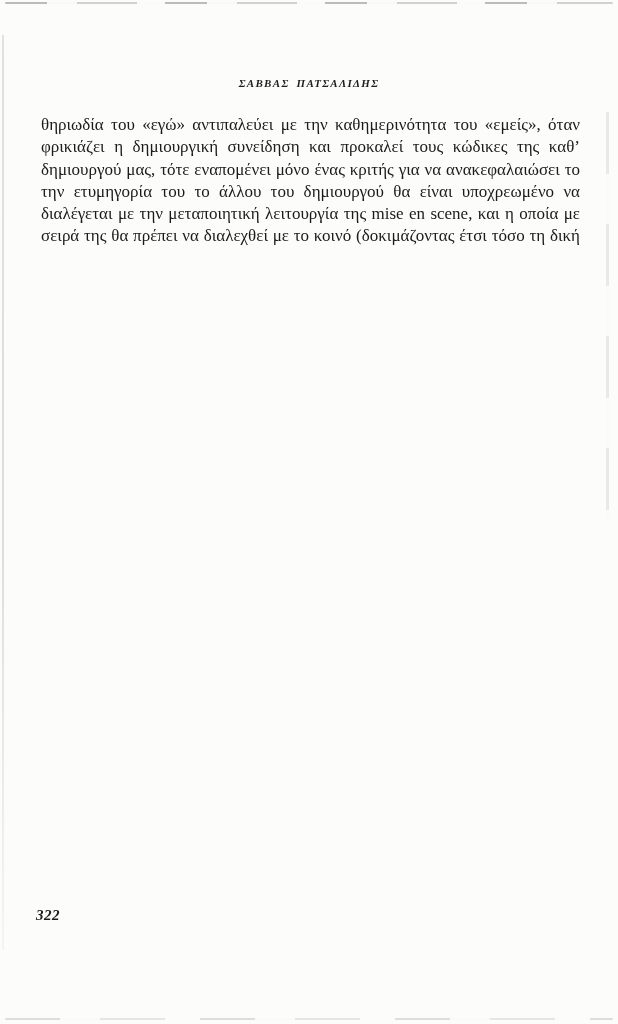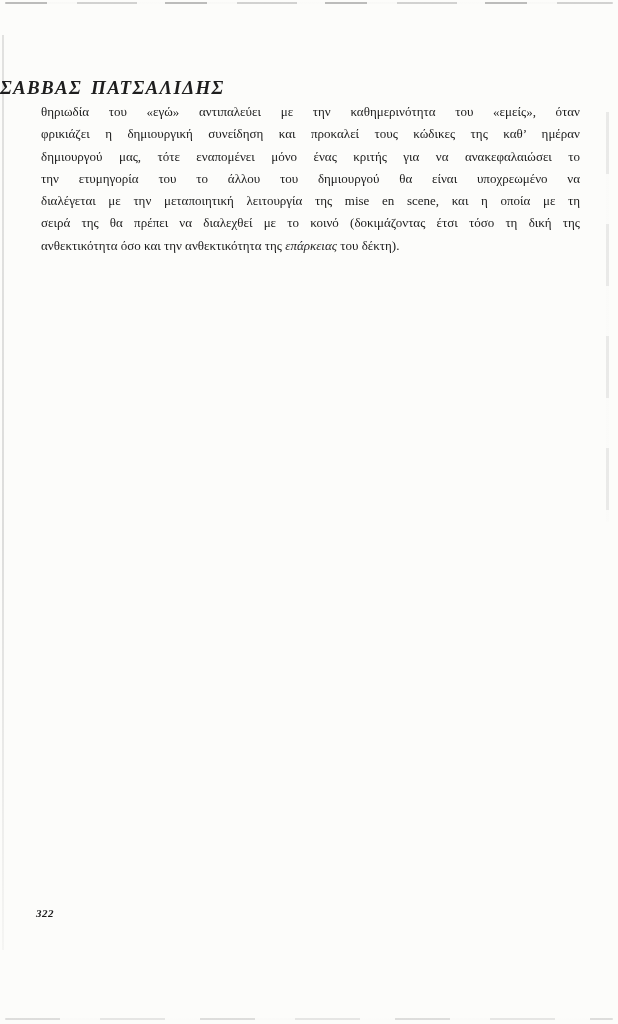--- a/index.html
+++ b/index.html
@@ -35,41 +35,42 @@
       rgba(130,130,130,0.22), rgba(150,150,150,0.30) 55%, rgba(180,180,180,0.10));
   }
   .edge-right {
     position: absolute; right: 9px; top: 112px; height: 410px; width: 3px;
     background: repeating-linear-gradient(180deg,
       rgba(185,185,185,0.28) 0 62px, rgba(225,225,225,0.05) 62px 112px);
   }
   
   .running-header {
     position: absolute; top: 77px; left: 0; width: 100%;
+    text-align: center;
     font-style: italic; font-weight: 700;
-    font-size: 19px; letter-spacing: 1.3px; word-spacing: 3px;
+    font-size: 11px; letter-spacing: 1.3px; word-spacing: 3px;
     color: #1e1e1e;
   }
   
   .body-text {
-    position: absolute; left: 41px; top: 101px; width: 539px;
-    font-size: 13px;
+    position: absolute; left: 41px; top: 114px; width: 539px;
+    font-size: 17px;
   }
   .line {
     height: 22.3px; line-height: 22.3px;
     text-align: justify; text-align-last: justify;
     overflow: hidden; white-space: normal;
   }
   .line.last { text-align-last: left; }
   .emph { font-style: italic; }
   
   .page-number {
     position: absolute; left: 36px; top: 907px;
     font-style: italic; font-weight: 700;
-    font-size: 11px; letter-spacing: 0.5px;
+    font-size: 15px; letter-spacing: 0.5px;
     color: #1d1d1d;
   }
 </style>
 </head>
 <body>
 
 <div class="page">
 
   <div class="edge-top"></div>
   <div class="edge-bottom"></div>
@@ -78,18 +79,17 @@
 
   <div class="running-header">ΣΑΒΒΑΣ ΠΑΤΣΑΛΙΔΗΣ</div>
 
   <div class="body-text">
     <div class="line">θηριωδία του «εγώ» αντιπαλεύει με την καθημερινότητα του «εμείς», όταν</div>
     <div class="line">φρικιάζει η δημιουργική συνείδηση και προκαλεί τους κώδικες της καθ’ ημέραν</div>
     <div class="line">δημιουργού μας, τότε εναπομένει μόνο ένας κριτής για να ανακεφαλαιώσει το</div>
     <div class="line">την ετυμηγορία του το άλλου του δημιουργού θα είναι υποχρεωμένο να</div>
     <div class="line">διαλέγεται με την μεταποιητική λειτουργία της mise en scene, και η οποία με τη</div>
     <div class="line">σειρά της θα πρέπει να διαλεχθεί με το κοινό (δοκιμάζοντας έτσι τόσο τη δική της</div>
-    <div class="line last"><span>ανθεκτικότητα όσο και την ανθεκτικότητα της </span><span class="emph">επάρκειας</span><span> του δέκτη).</span></div>
   </div>
 
   <div class="page-number">322</div>
 
 </div>
 
 </body></html>

